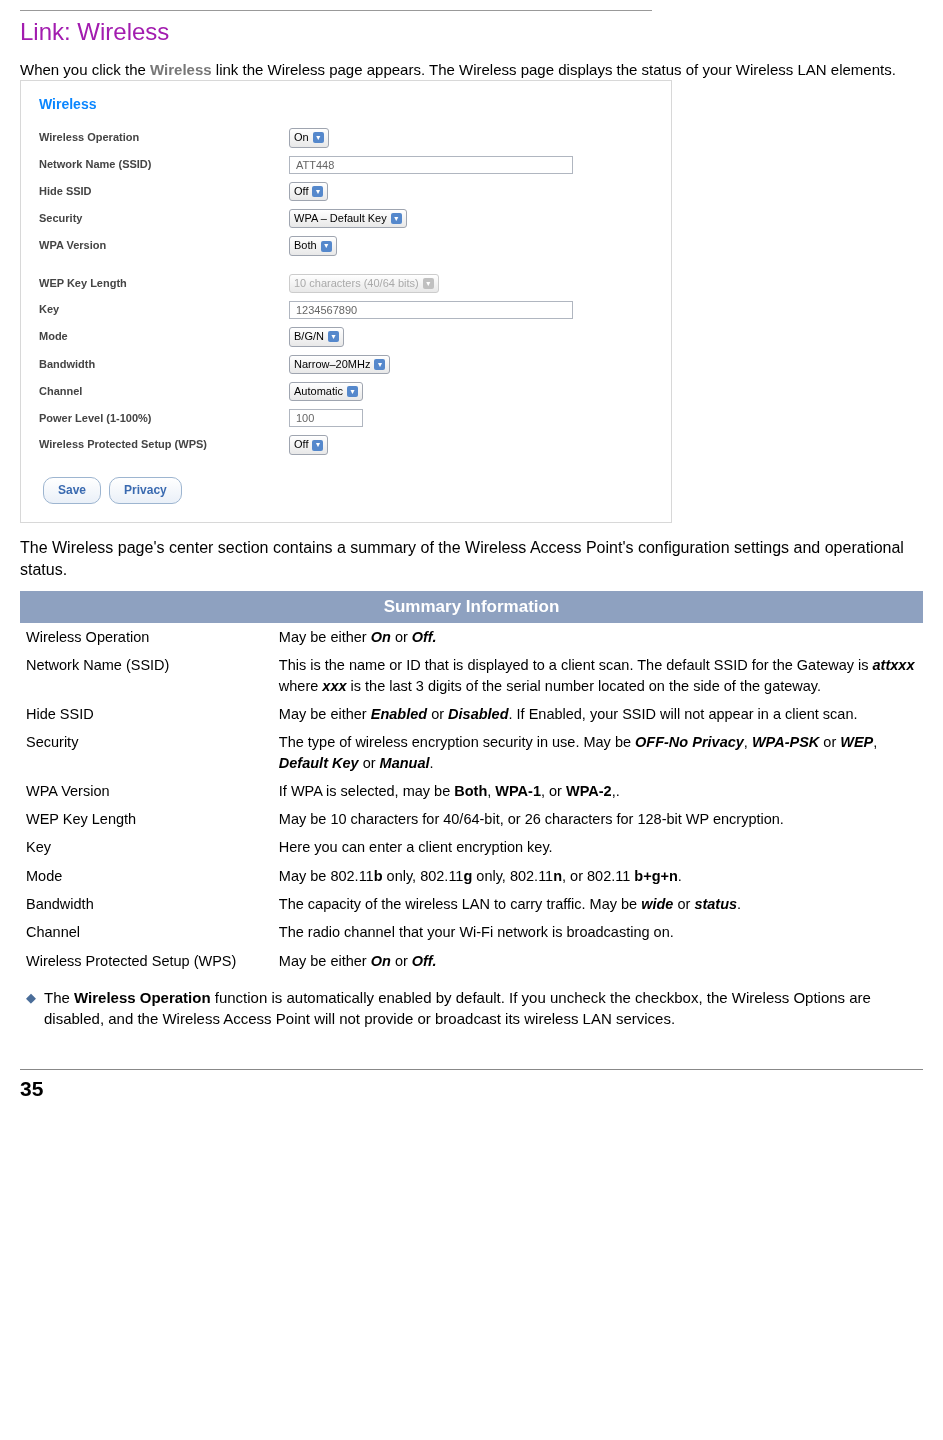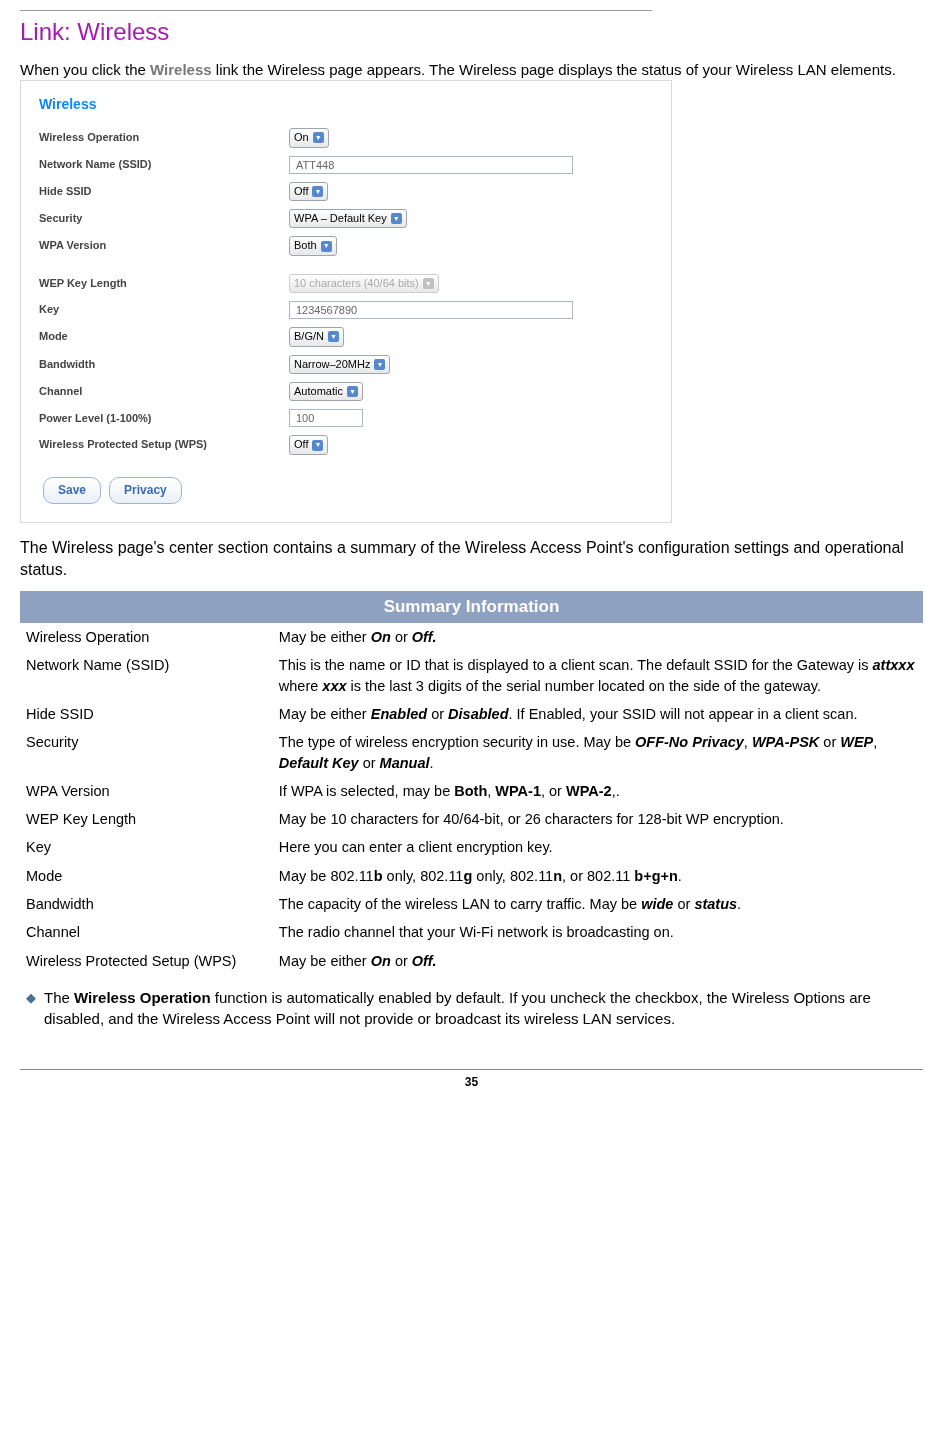--- a/index.html
+++ b/index.html
@@ -134,22 +134,22 @@
     display:flex;
     gap: 8px;
     font-size: 15px;
     line-height:1.4;
     margin-left: 6px;
     margin-bottom: 40px;
   }
   .diamond { color:#4a6d99; font-size: 13px; margin-top:2px; }
   .footer {
     border-top:1px solid #888;
-    text-align:center;
-    font-size:12px;
+    text-align:left;
+    font-size:21px;
     font-weight:bold;
     padding-top:4px;
   }
   b,strong{font-weight:bold;}
   i,em{font-style:italic;}
 </style>
 </head>
 <body>
 
 <hr class="hr-top">

